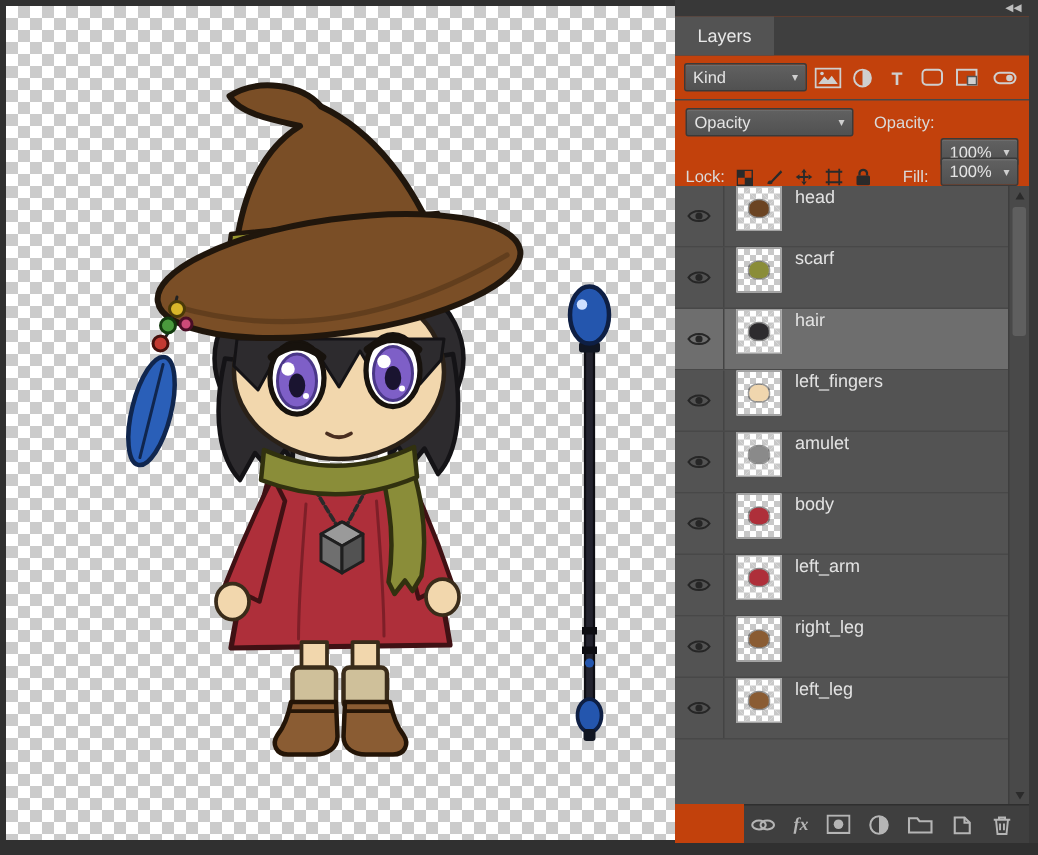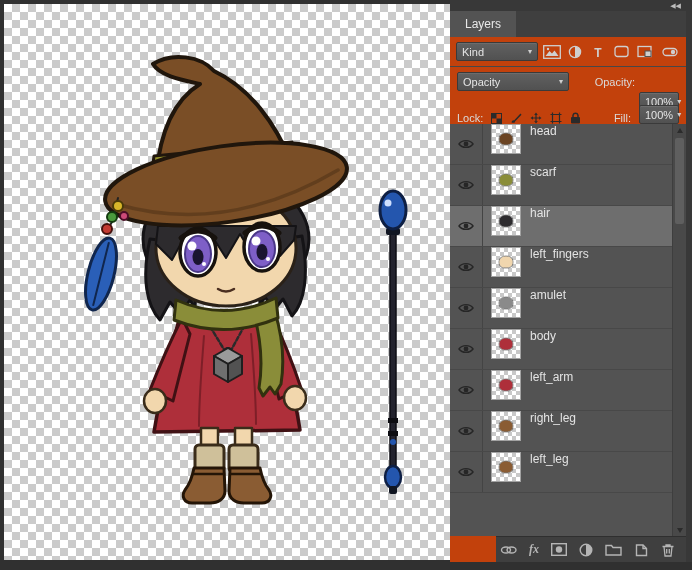--- a/index.html
+++ b/index.html
@@ -47,21 +47,21 @@
     gap:4px; padding:0 6px; border-bottom:1px solid #474747;
   }
   .dropdown {
     height:19px; background:linear-gradient(#616161,#515151);
     border:1px solid #3a3a3a; border-radius:2px; color:#e4e4e4; font-size:11px;
     display:flex; align-items:center; justify-content:space-between;
     padding:0 5px; box-shadow:inset 0 1px 0 rgba(255,255,255,.08); cursor:pointer;
   }
   .kind-dd { width:82px; }
   .blend-dd { width:112px; }
-  .val-dd { width:40px; flex:none;margin-top:40px; }
+  .val-dd { width:52px; flex:none;margin-top:40px; }
   .dd-arrow { font-size:8px; color:#cfcfcf; margin-left:4px; }
   .filter-icons { display:flex; gap:3px; align-items:center; }
   .ficon { width:20px; height:18px; display:flex; align-items:center; justify-content:center; border-radius:2px; cursor:pointer; }
   .ficon-toggle { margin-left:auto; }
 
   .blend-row { height:29px; flex:none; display:flex; align-items:center; gap:4px; padding:0 7px; }
   .small-label { font-size:11px; color:#dadada; }
   .push-right { margin-left:auto; }
 
   .lock-row { height:28px; flex:none; display:flex; align-items:flex-end; gap:8px; padding:0 7px; }

